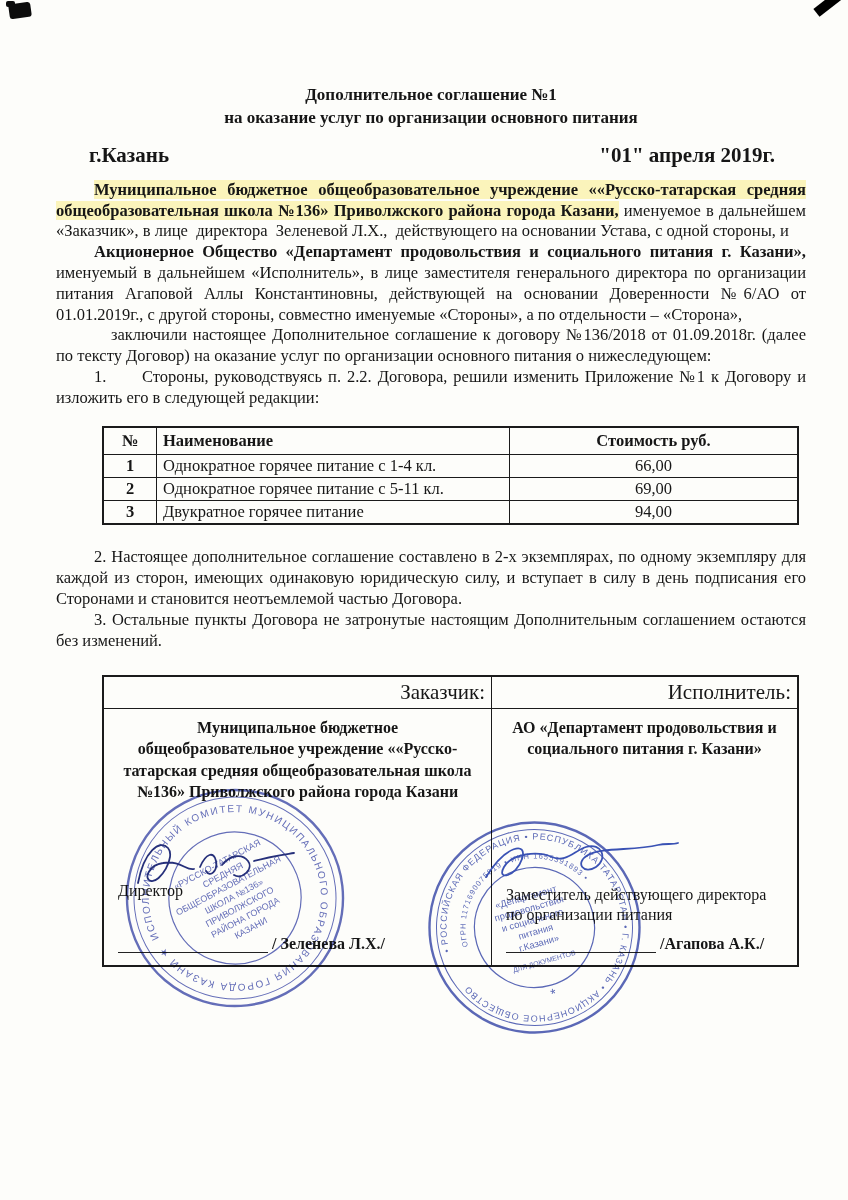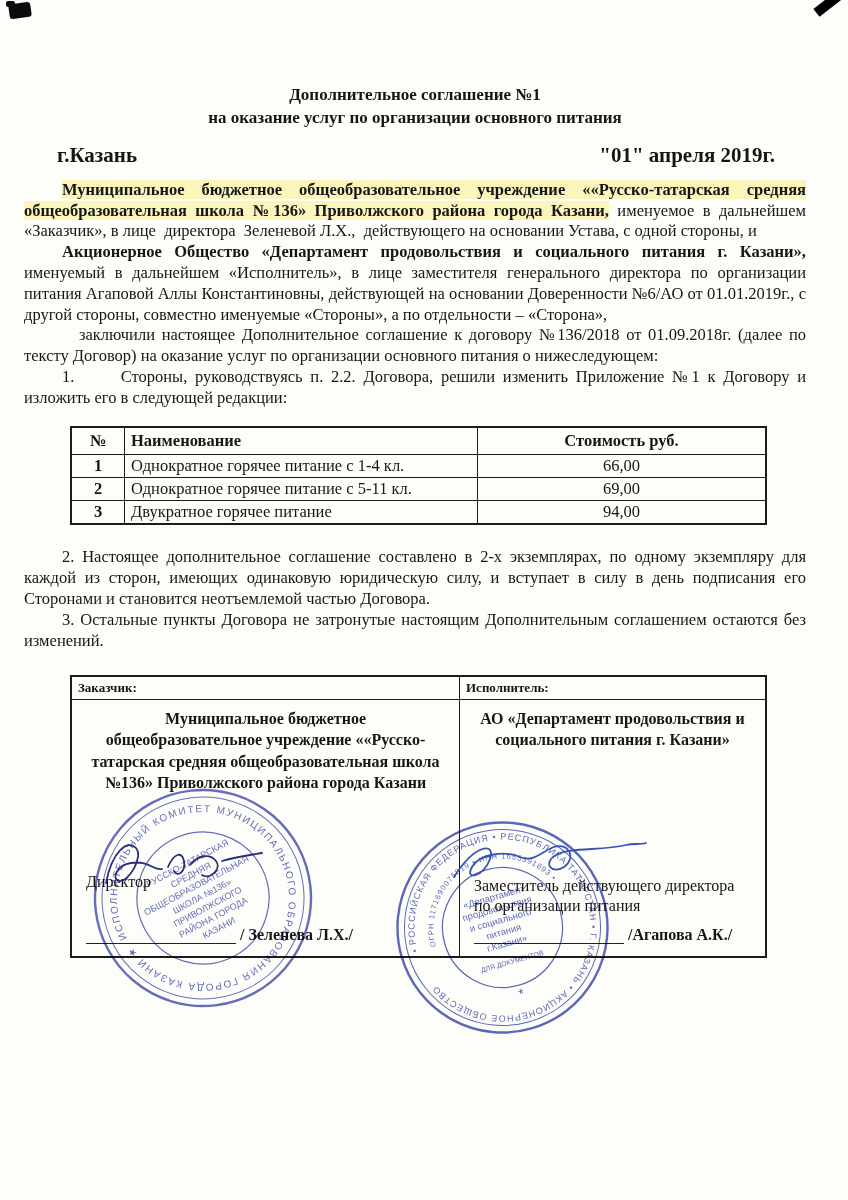--- a/index.html
+++ b/index.html
@@ -5,21 +5,21 @@
   html,body{margin:0;padding:0;}
   body{
     width:848px;height:1200px;
     background:#fdfdfa;
     font-family:"Liberation Serif","DejaVu Serif",serif;
     color:#161616;
     position:relative;
     overflow:hidden;
   }
   .page{position:relative;width:848px;height:1200px;}
-  .content{padding:84px 42px 0 24px;box-sizing:border-box;}
+  .content{padding:84px 42px 0 56px;box-sizing:border-box;}
 
   .scan-mark-tl{position:absolute;left:9px;top:3px;width:22px;height:15px;background:#0c0c0c;border-radius:3px;transform:rotate(-8deg);}
   .scan-mark-tl2{position:absolute;left:6px;top:1px;width:9px;height:6px;background:#0c0c0c;border-radius:2px;}
   .scan-mark-tr{position:absolute;right:-6px;top:-5px;width:42px;height:10px;background:#000;transform:rotate(-38deg);}
 
   .title{ text-align:center;font-weight:bold;font-size:17px;line-height:1.35;}
   .city-row{
     display:flex;justify-content:space-between;
     font-weight:bold;font-size:21px;
     margin-top:13px;padding:0 31px 0 33px;
@@ -46,21 +46,21 @@
   .price-table .col-price{text-align:center;}
 
   .after-table{margin-top:22px;}
 
   .sig-wrap{position:relative;margin-top:24px;}
   .sig-table{
     margin-left:46px;width:697px;
     border:2px solid #1b1b1b;font-size:16px;
     table-layout:fixed;
   }
-  .sig-table th{border:1px solid #1b1b1b;font-weight:bold;text-align:left;padding:3px 6px;font-size:13px;}
+  .sig-table th{border:1px solid #1b1b1b;font-weight:normal;text-align:right;padding:3px 6px;font-size:21px;}
   .sig-table td{border:1px solid #1b1b1b;vertical-align:top;padding:0;}
   .sig-table .col-left{width:375px;}
   .sig-cell{
     display:flex;flex-direction:column;
     min-height:256px;box-sizing:border-box;
     padding:8px 14px 12px 14px;
   }
   .org{font-weight:bold;text-align:center;line-height:1.32;font-size:16px;}
   .role{font-weight:normal;margin-top:auto;line-height:1.25;}
   .role.left-role{margin-bottom:34px;}

